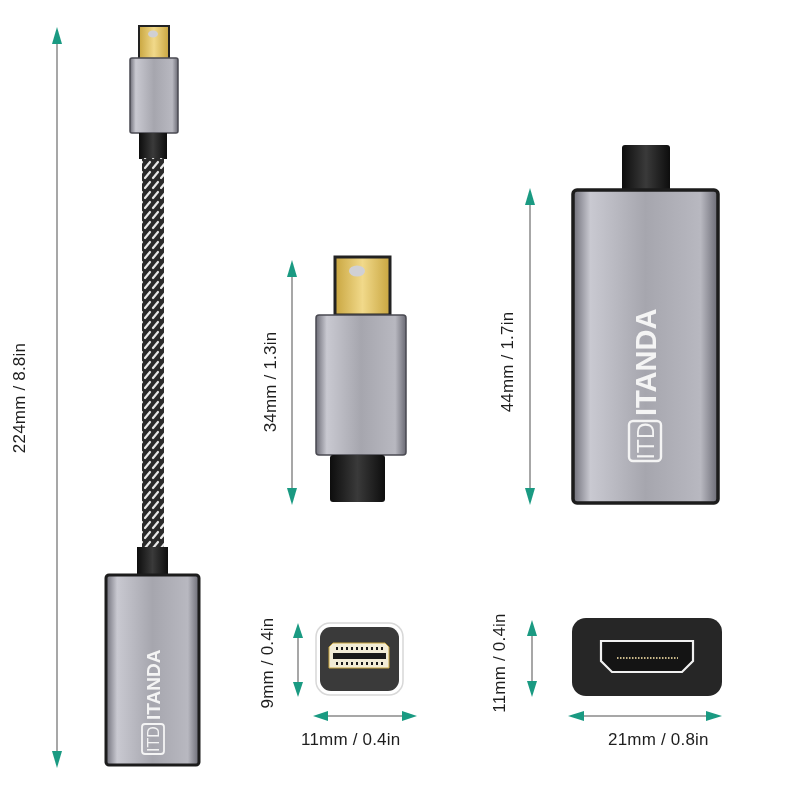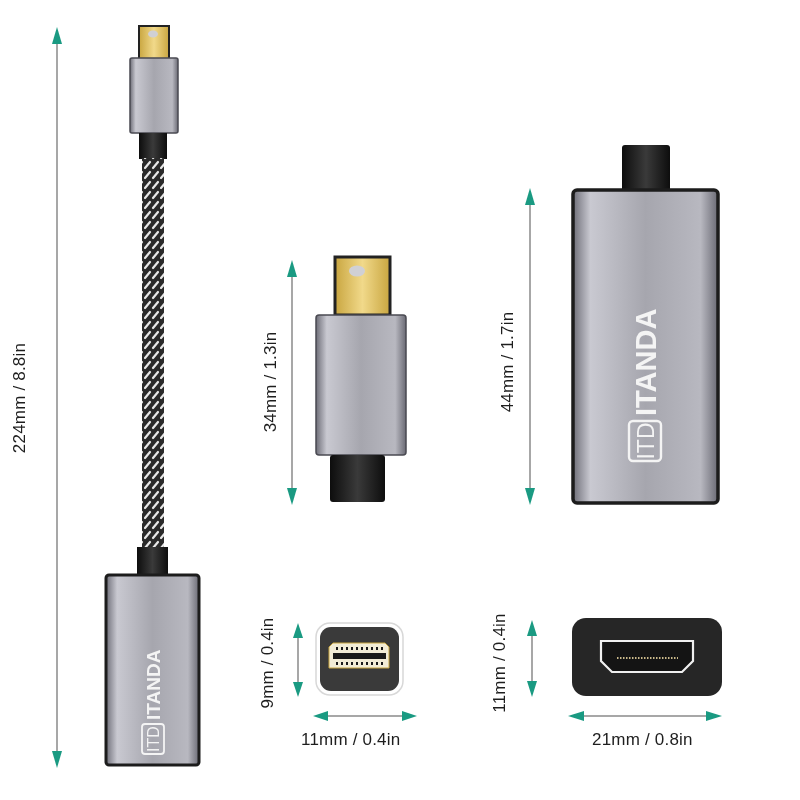--- a/index.html
+++ b/index.html
@@ -142,13 +142,13 @@
 <div class="label vlabel" style="left:206px; top:372px; width:130px; text-align:center;">34mm / 1.3in</div>
 
 <div class="label vlabel" style="left:443px; top:352px; width:130px; text-align:center;">44mm / 1.7in</div>
 
 <div class="label vlabel" style="left:213px; top:653px; width:110px; text-align:center;">9mm / 0.4in</div>
 
 <div class="label" style="left:301px; top:730px;">11mm / 0.4in</div>
 
 <div class="label vlabel" style="left:440px; top:653px; width:120px; text-align:center;">11mm / 0.4in</div>
 
-<div class="label" style="left:592px; top:730px;">21mm / 0.8in</div>
+<div class="label" style="left:608px; top:730px;">21mm / 0.8in</div>
 
 </body></html>

